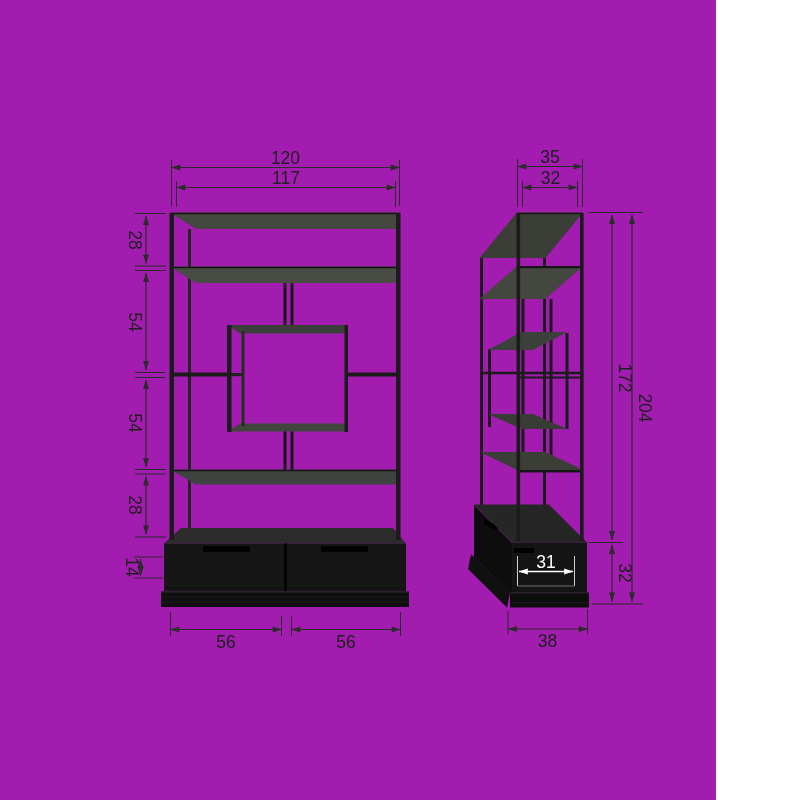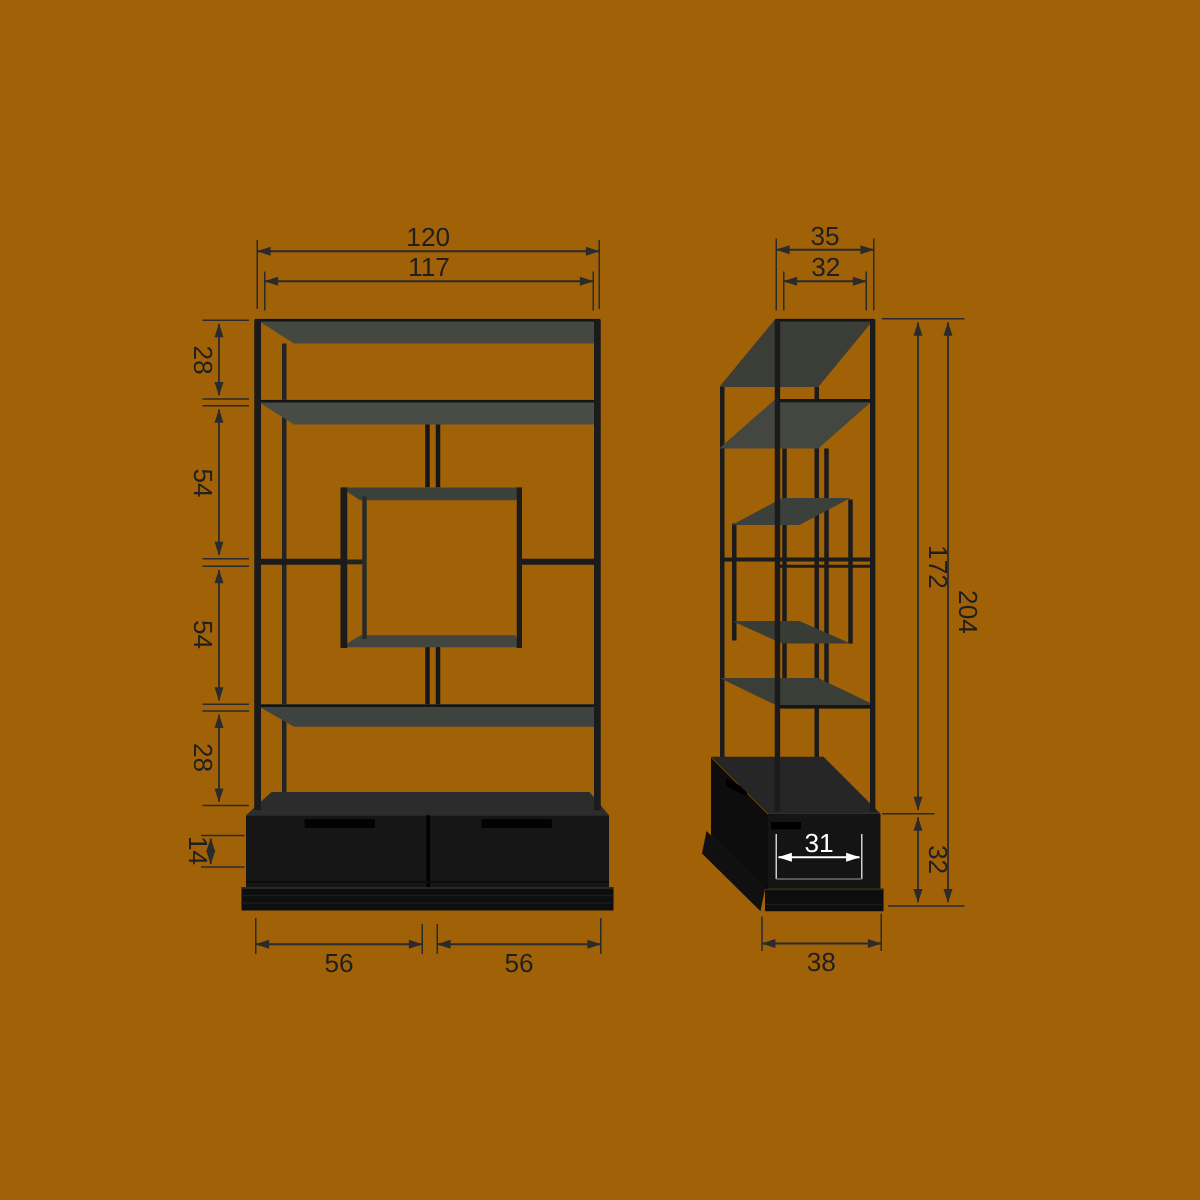--- a/index.html
+++ b/index.html
@@ -1,16 +1,16 @@
 <!DOCTYPE html>
 <html><head>
 <meta charset="utf-8">
 <style>
   html,body{margin:0;padding:0;background:#fff;}
-  #stage{position:relative;width:800px;height:800px;background:#a16207;overflow:hidden;
+  #stage{position:relative;width:716px;height:800px;background:#a21caf;overflow:hidden;
          font-family:"Liberation Sans", sans-serif;}
   svg{display:block;}
   .dim-line{stroke:#2b2b2b;stroke-width:1.2;fill:none;}
   .ext-line{stroke:#2b2b2b;stroke-width:1;fill:none;}
   .dim-text{font-family:"Liberation Sans", sans-serif;font-size:17.5px;fill:#1f1f1f;}
   .dim-text-w{font-family:"Liberation Sans", sans-serif;font-size:17.5px;fill:#ffffff;}
   .edge{stroke:#141414;stroke-width:1.6;fill:none;}
 </style>
 </head>
 <body>

